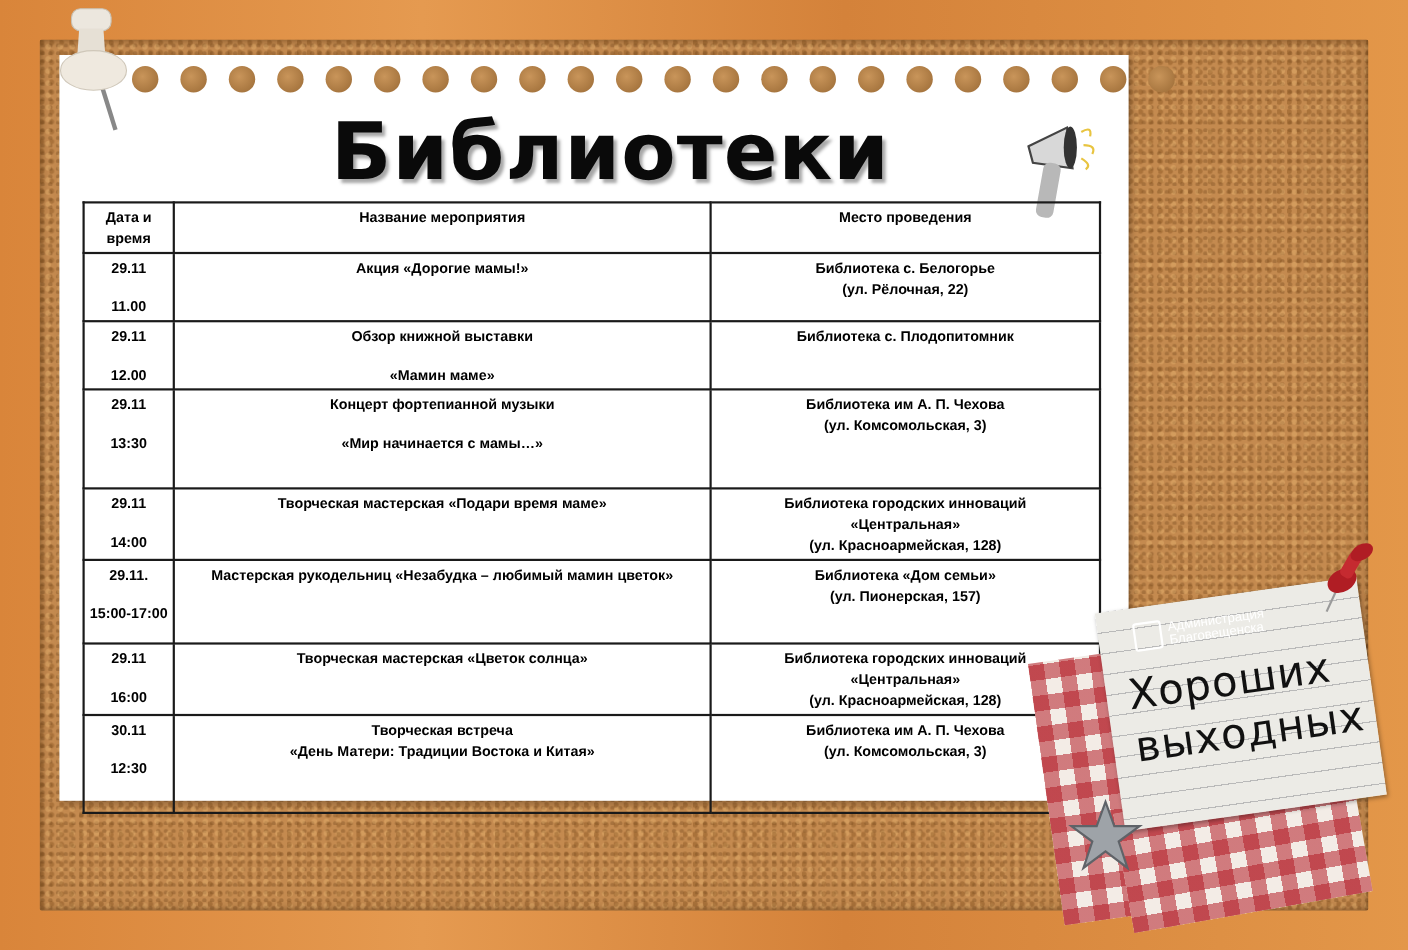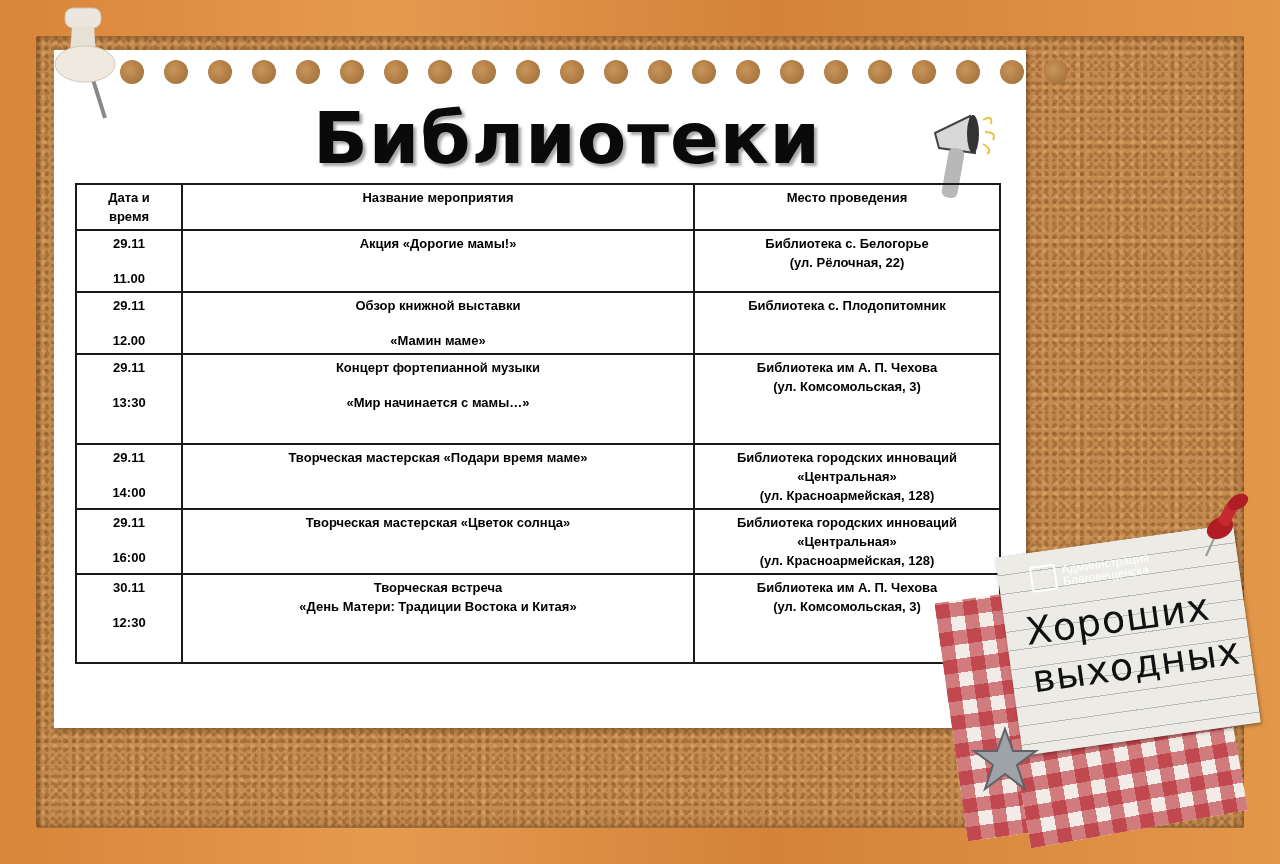--- a/index.html
+++ b/index.html
@@ -9,23 +9,23 @@
     background:
       radial-gradient(circle at 20% 30%,rgba(120,70,20,.35) 0 2px,transparent 3px),
       radial-gradient(circle at 70% 60%,rgba(240,190,120,.35) 0 2px,transparent 3px),
       radial-gradient(circle at 40% 80%,rgba(100,60,20,.3) 0 1.5px,transparent 2.5px),
       #c48a4f;
     background-size:9px 9px,11px 11px,7px 7px,auto;
     box-shadow:inset 0 0 8px rgba(60,30,0,.6);}
   .paper{position:absolute;left:54px;top:50px;width:972px;height:678px;background:#fff;box-shadow:2px 3px 6px rgba(0,0,0,.25);}
   .holes{position:absolute;left:120px;top:60px;display:flex;gap:20px;}
   .hole{width:24px;height:24px;border-radius:50%;background:radial-gradient(circle at 40% 40%,#c9955a,#9a6a35);}
-  .title{position:absolute;left:0;width:1110px;top:96px;text-align:center;font-size:72px;font-weight:bold;letter-spacing:1px;color:#0a0a0a;text-shadow:3px 3px 3px rgba(0,0,0,.35);font-family:"DejaVu Sans",sans-serif;padding-left:12px;}
+  .title{position:absolute;left:0;width:1110px;top:96px;text-align:center;font-size:72px;font-weight:bold;letter-spacing:1px;color:#0a0a0a;text-shadow:3px 3px 3px rgba(0,0,0,.35);font-family:"DejaVu Sans",sans-serif;}
   table.sched{position:absolute;left:75px;top:183px;width:926px;border-collapse:collapse;font-size:13px;font-weight:bold;color:#000;}
-  .sched td,.sched th{border:2px solid #1a1a1a;vertical-align:top;text-align:center;padding:3px 16px;line-height:19px;}
+  .sched td,.sched th{border:2px solid #1a1a1a;vertical-align:top;text-align:center;padding:3px 4px;line-height:19px;}
   .sched th{font-weight:bold;}
   .c1{width:72px;}
   .c2{width:478px;border-radius:18px;}
   .pin{position:absolute;left:50px;top:0;width:70px;height:120px;}
   .megaphone{position:absolute;left:925px;top:98px;width:80px;height:105px;}
   .note-wrap{position:absolute;left:950px;top:490px;width:330px;height:350px;}
   .gingham{position:absolute;left:0;top:95px;width:250px;height:240px;transform:rotate(-8deg);
     background:
       repeating-linear-gradient(0deg,rgba(180,30,40,.55) 0 14px,transparent 14px 28px),
       repeating-linear-gradient(90deg,rgba(180,30,40,.55) 0 14px,transparent 14px 28px),#f3ece6;}
@@ -154,20 +154,34 @@
     <td>
           <div>Творческая мастерская «Подари время маме»</div>
         </td>
     <td>
           <div>Библиотека городских инноваций</div>
           <div>«Центральная»</div>
           <div>(ул. Красноармейская, 128)</div>
         </td>
   </tr>
 
+  <tr style="height:76px">
+    <td>
+          <div>29.11.</div>
+          <div style="height:16px"></div>
+          <div>15:00-17:00</div>
+        </td>
+    <td>
+          <div>Мастерская рукодельниц «Незабудка – любимый мамин цветок»</div>
+        </td>
+    <td>
+          <div>Библиотека «Дом семьи»</div>
+          <div>(ул. Пионерская, 157)</div>
+        </td>
+  </tr>
 
   <tr style="height:58px">
     <td>
           <div>29.11</div>
           <div style="height:16px"></div>
           <div>16:00</div>
         </td>
     <td>
           <div>Творческая мастерская «Цветок солнца»</div>
         </td>

